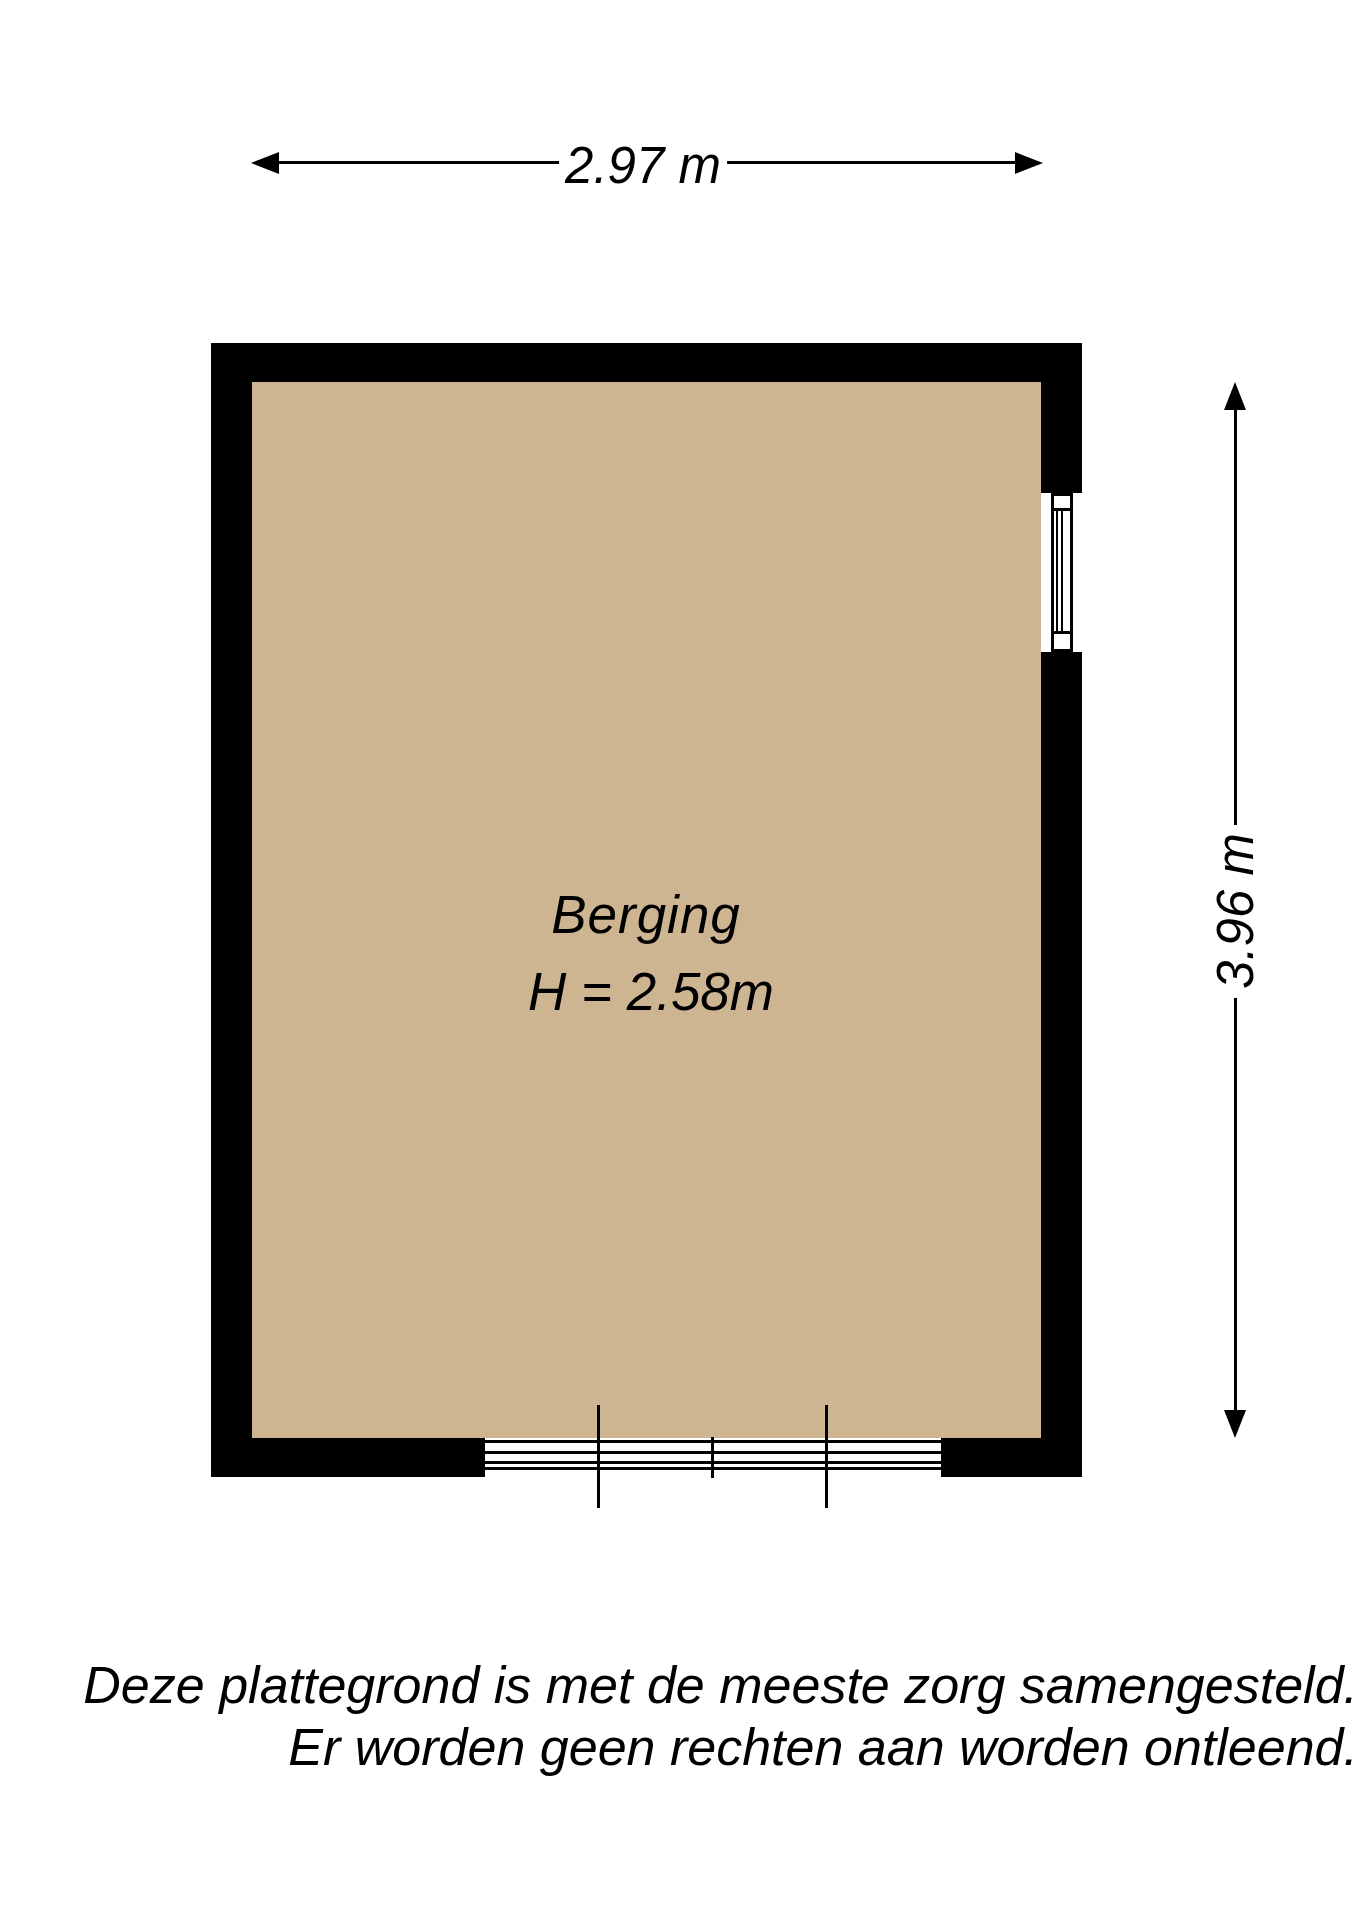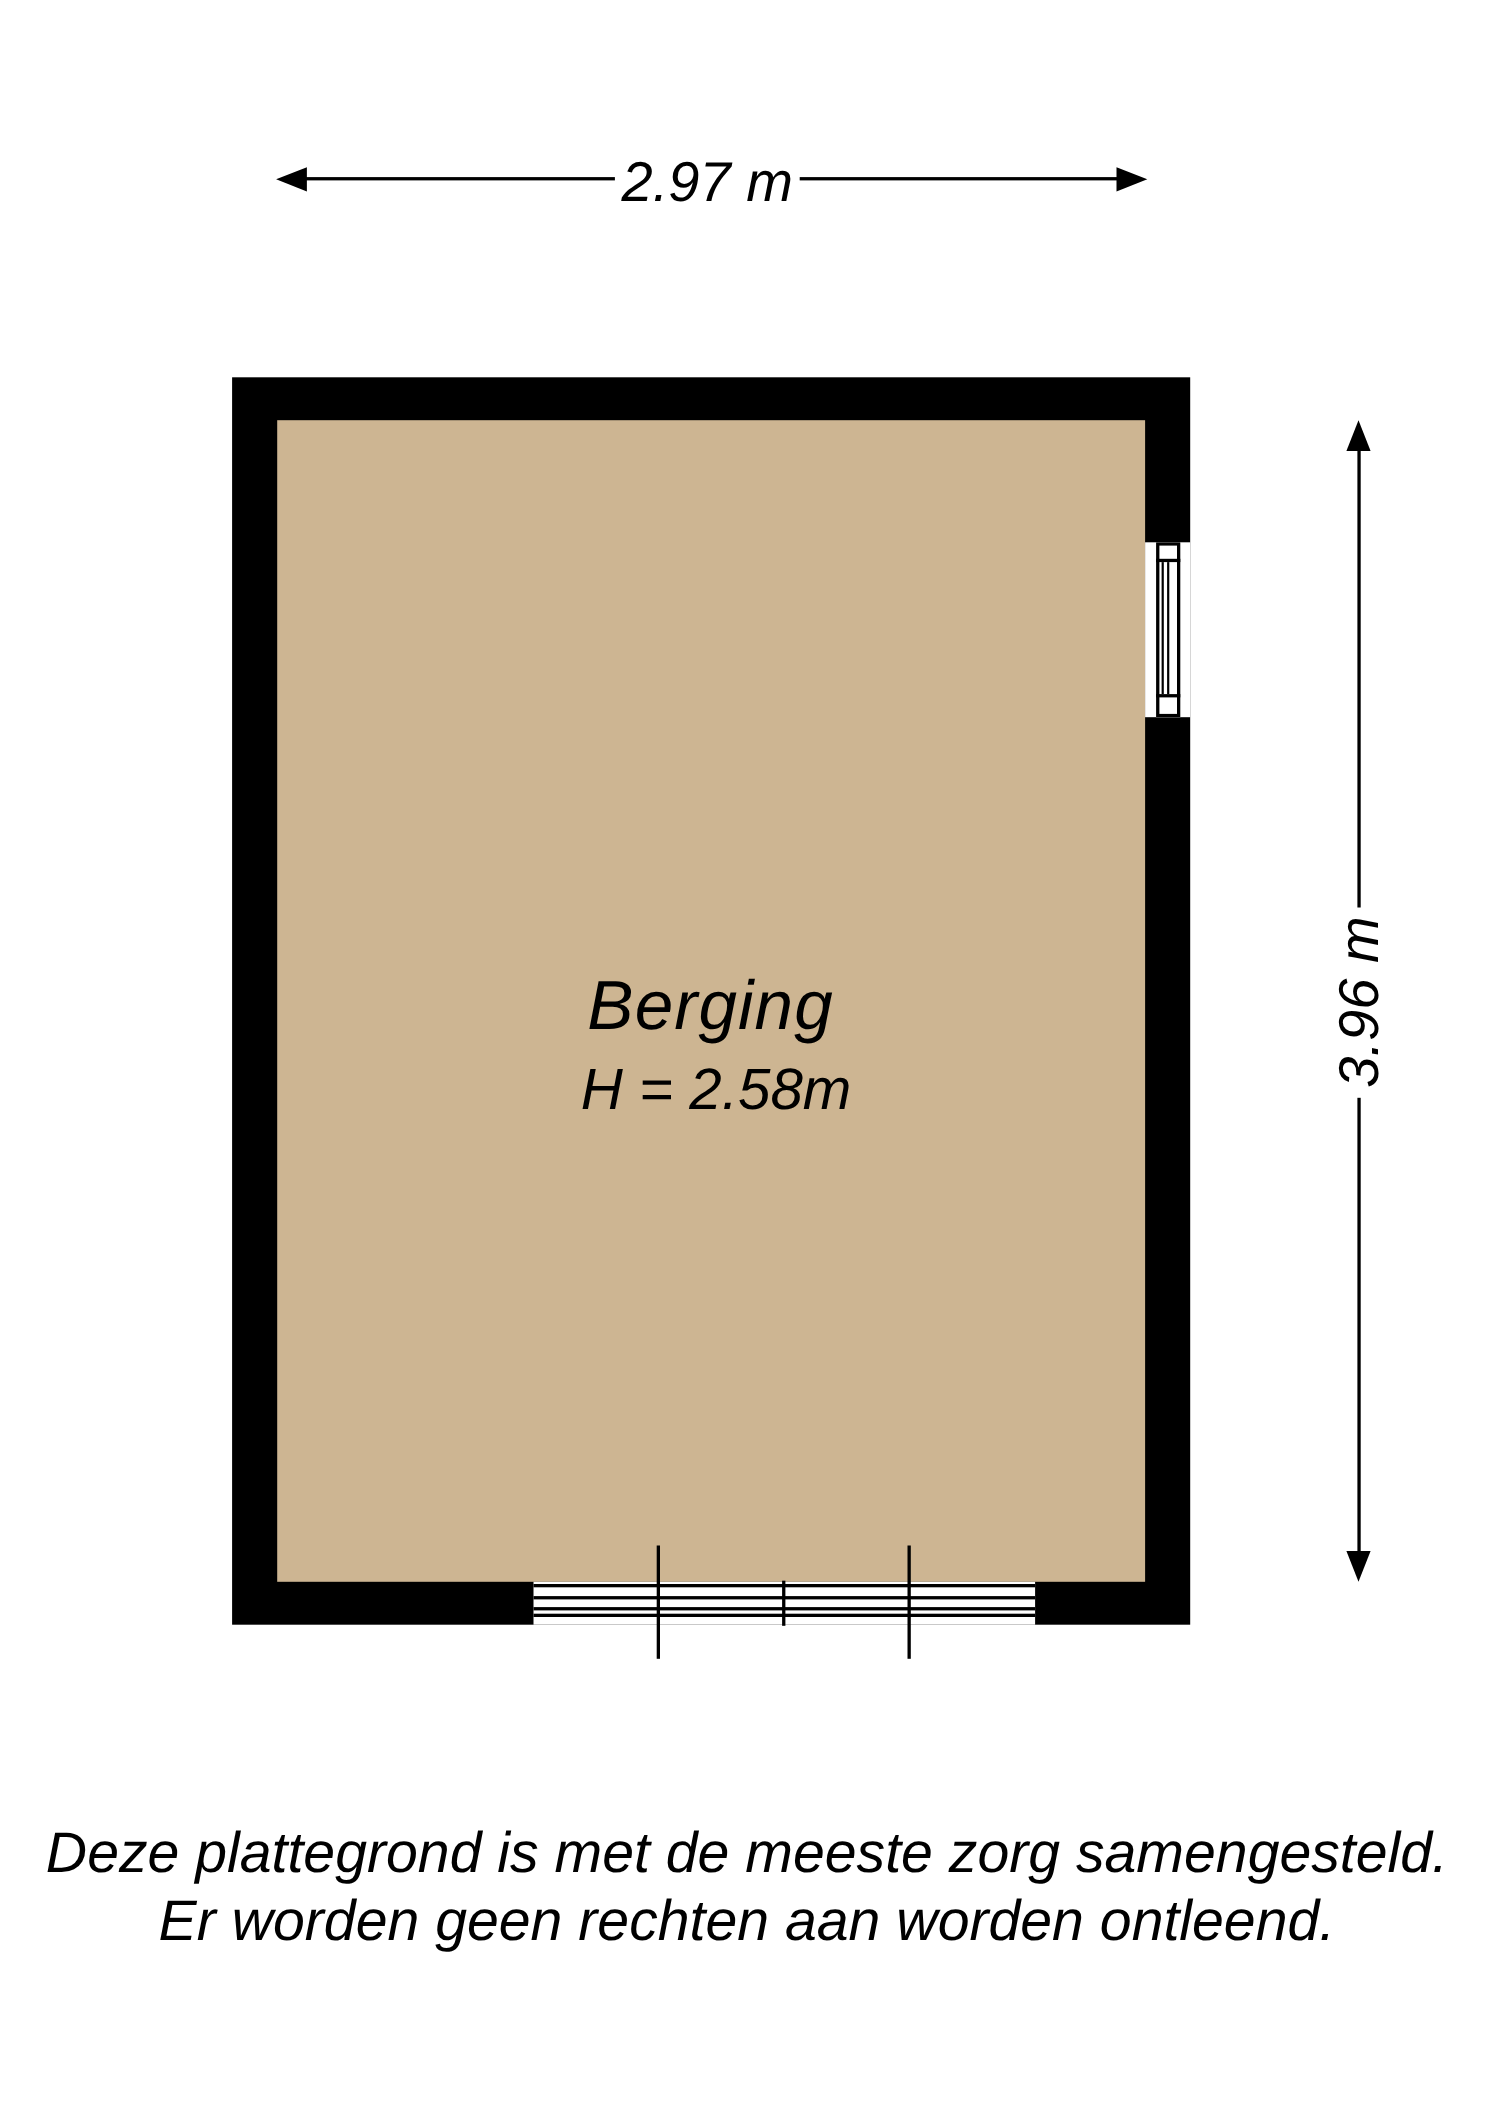--- a/index.html
+++ b/index.html
@@ -40,21 +40,21 @@
     position:absolute;left:211px;top:343px;width:871px;height:1134px;
     background:var(--wall);
   }
   .room-floor{
     position:absolute;left:41px;top:39px;right:41px;bottom:39px;
     background:var(--floor);
   }
   .room-label{
     position:absolute;left:646px;top:914px;
     transform:translate(-50%,-50%);
-    font-size:63px;letter-spacing:1px;white-space:nowrap;
+    font-size:53px;letter-spacing:1px;white-space:nowrap;
   }
   .room-height-label{
     position:absolute;left:651px;top:991px;
     transform:translate(-50%,-50%);
     font-size:53px;white-space:nowrap;
   }
 
   
   .window-gap{position:absolute;left:1041px;top:493px;width:41px;height:159px;background:#fff;}
   .window-frame{position:absolute;left:1051px;top:493px;width:22px;height:159px;border:3px solid var(--line);background:#fff;}
@@ -63,21 +63,21 @@
 
   
   .door-gap{position:absolute;left:485px;top:1438px;width:456px;height:39px;background:#fff;}
   .door-line{position:absolute;left:485px;width:456px;height:3px;background:var(--line);}
   .door-divider{position:absolute;left:711px;top:1437px;width:3px;height:41px;background:var(--line);}
   .door-tick{position:absolute;top:1405px;width:3px;height:103px;background:var(--line);}
 
   
   .disclaimer{
     position:absolute;left:0;right:0;top:1654px;
-    text-align:center;
+    text-align:right;
     font-size:52px;line-height:62px;
     white-space:nowrap;
   }
 </style>
 </head>
 <body>
 
 <div class="page">
 
   <div>

